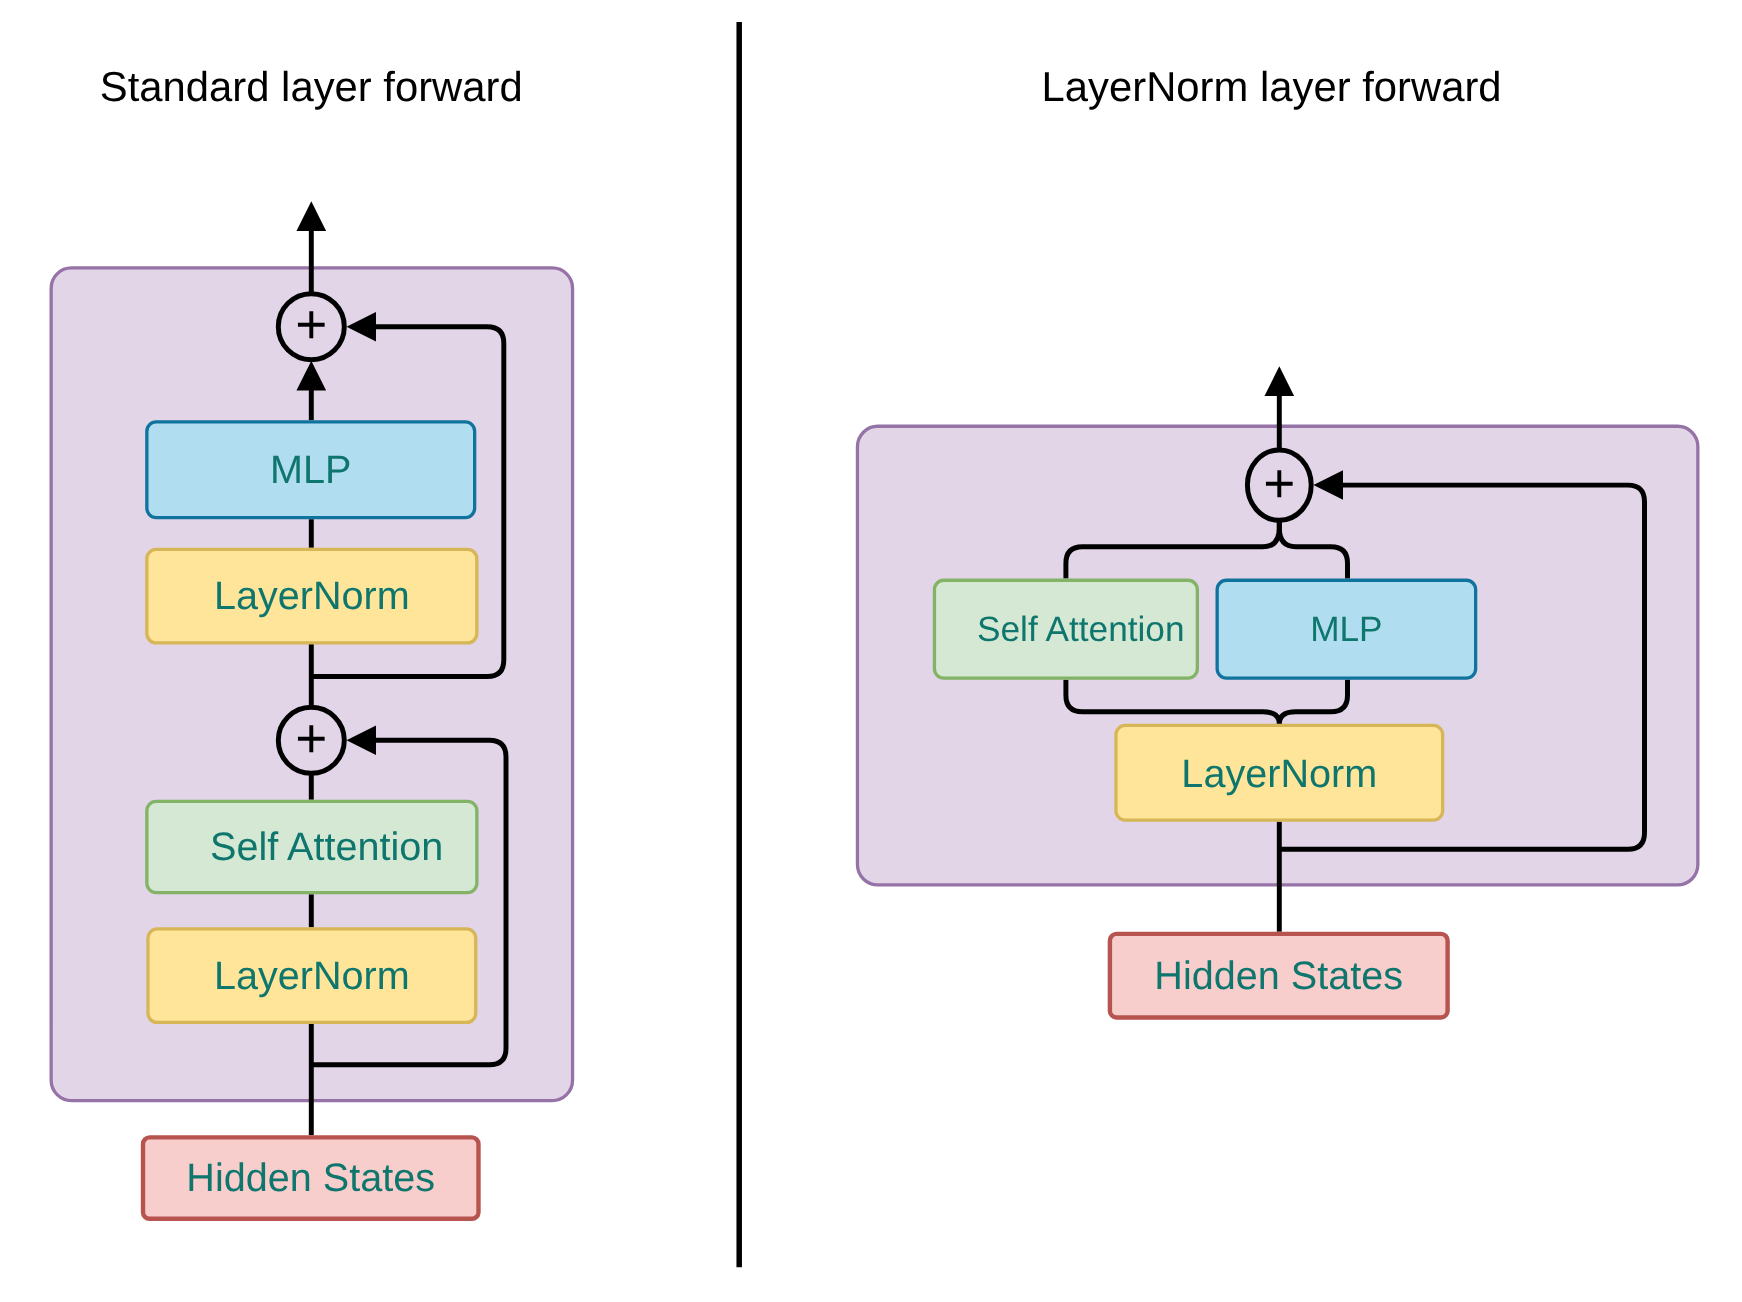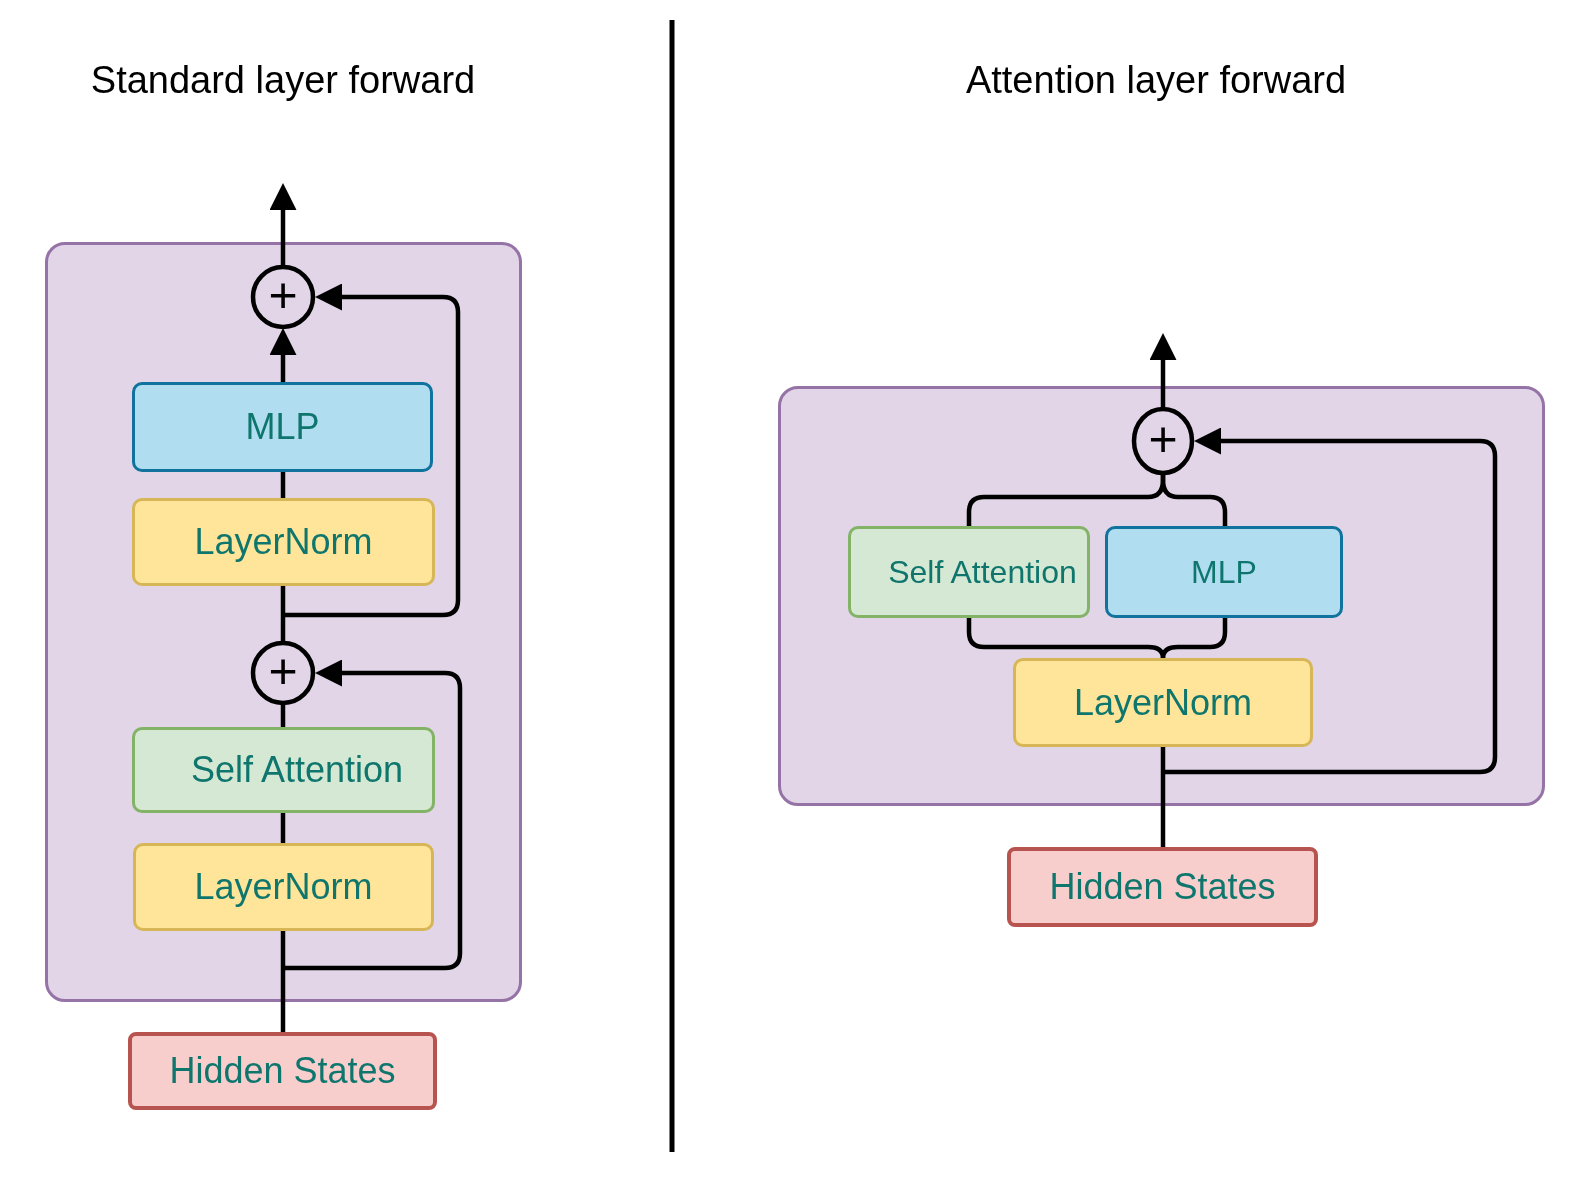--- a/index.html
+++ b/index.html
@@ -40,21 +40,21 @@
     display:flex;align-items:center;justify-content:center;
     font-size:50px;line-height:1;transform:translateY(-2px);
   }
 </style>
 </head>
 <body>
 
 <div class="canvas">
 
   <div class="title" style="left:43px;top:58px">Standard layer forward</div>
-  <div class="title" style="left:916px;top:58px">Attention layer forward</div>
+  <div class="title" style="left:916px;top:58px">LayerNorm layer forward</div>
 
   <div class="container-box" style="left:45px;top:242px;width:477px;height:760px"></div>
   <div class="container-box" style="left:778px;top:386px;width:767px;height:420px"></div>
 
   <svg class="wires" width="1584" height="1184" viewBox="0 0 1584 1184">
     <defs>
       <marker id="arrow" viewBox="0 0 10 10" refX="1.5" refY="5" markerWidth="6" markerHeight="6" orient="auto-start-reverse">
         <path d="M0,0 L10,5 L0,10 z" fill="#000"></path>
       </marker>
     </defs>

